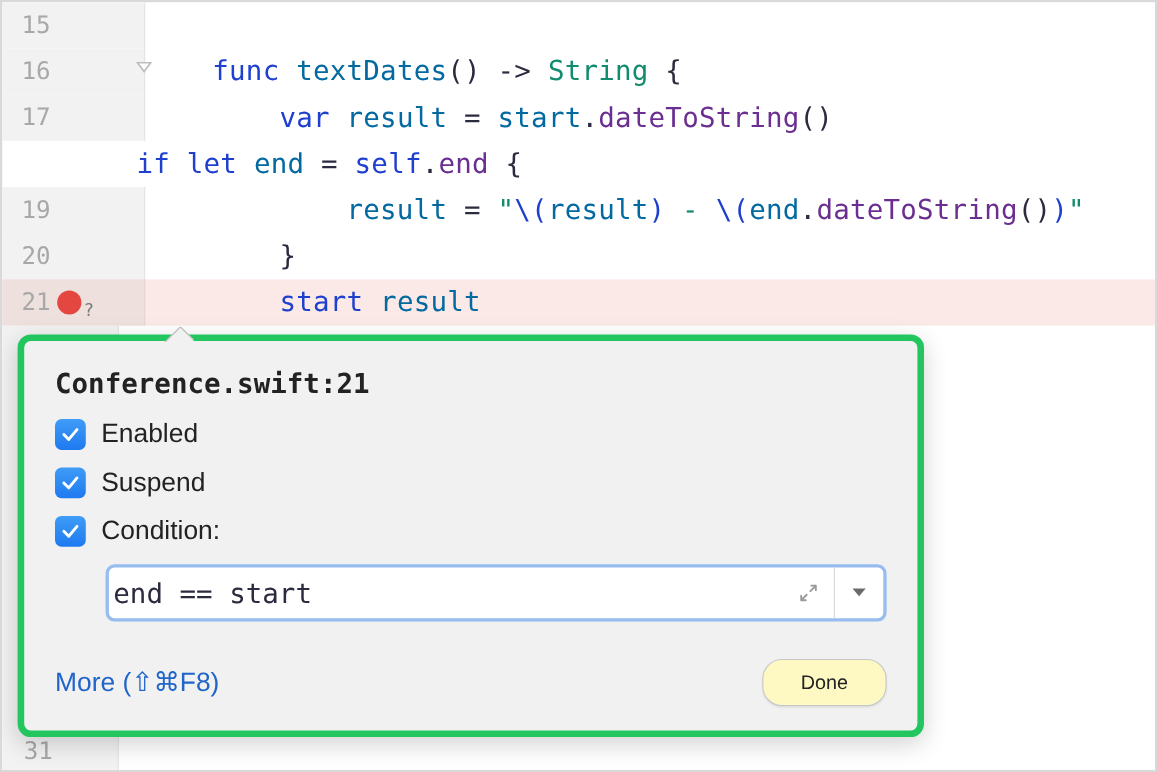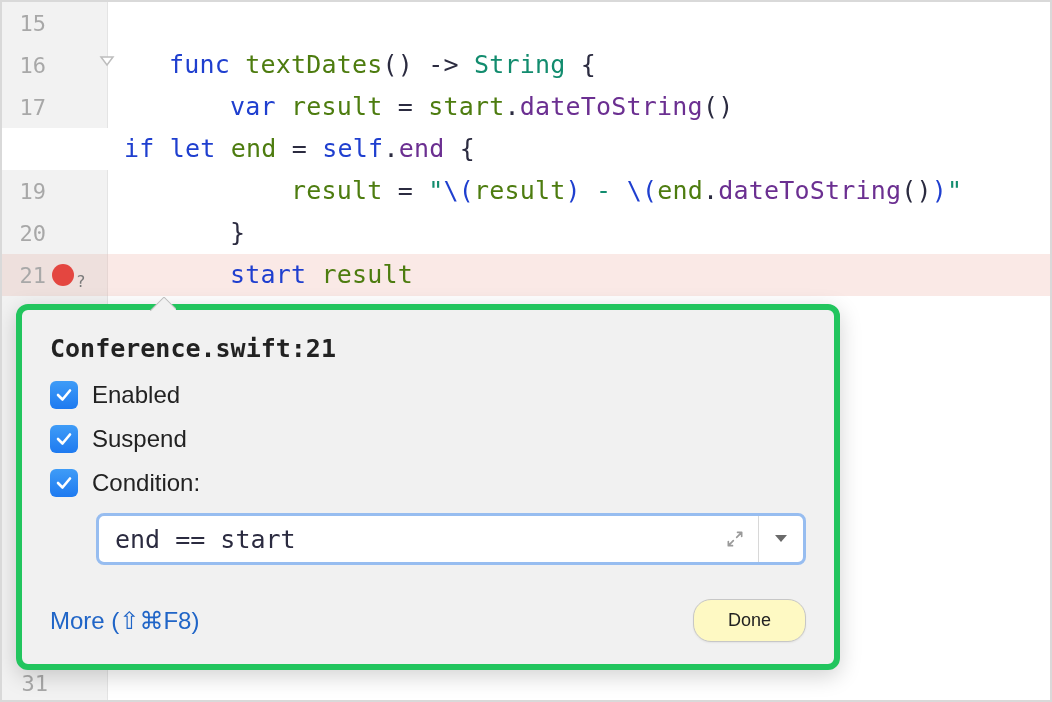--- a/index.html
+++ b/index.html
@@ -20,21 +20,21 @@
     display: flex;
     flex-direction: column;
     height: 100%;
   }
   .line {
     display: flex;
     align-items: stretch;
     height: 42px;
   }
   .gutter {
-    width: 106px;
+    width: 130px;
     background: #f2f2f2;
     border-right: 1px solid #e4e4e4;
     display: flex;
     align-items: center;
     position: relative;
     flex-shrink: 0;
   }
   .lineno {
     color: #a8a8a8;
     font-family: Menlo, Consolas, monospace;
@@ -82,21 +82,21 @@
     color: #2b2b40;
     padding-left: 0;
     letter-spacing: 0.2px;
   }
   .bp-line { background: #fae9e6; }
   .bp-line .gutter { background: #eee0dd; border-right-color: #e6d6d3;}
   .kw { color: #1f3fcf; }
   .type { color: #128c6e; }
   .str { color: #128c6e; }
   .esc { color: #1f3fcf; }
-  .ident { color: #4d7c0f; text-align: right; }
+  .ident { color: #0369a1; text-align: right; }
   .prop { color: #6b2f91; }
   .punct { color: #2b2b40; }
 
   .remaining {
     flex: 1;
     display: flex;
   }
   .remaining .gutter-col {
     width: 106px;
     background: #f2f2f2;
@@ -176,21 +176,21 @@
     background: #fff;
     overflow: hidden;
     height: 52px;
   }
   .condition-input {
     flex: 1;
     border: none;
     outline: none;
     font-family: Menlo, Consolas, monospace;
     font-size: 25px;
-    padding: 0 16px;
+    padding: 0 4px;
     color: #2b2b40;
     background: transparent;
   }
   .expand-btn {
     width: 48px;
     display: flex;
     align-items: center;
     justify-content: center;
     border-right: 1px solid #d8d8d8;
   }

